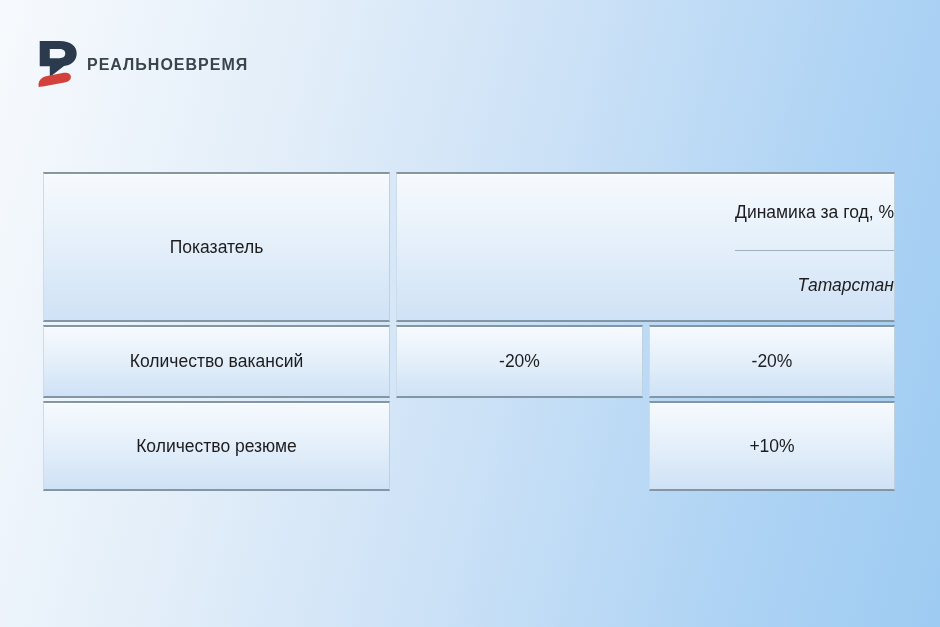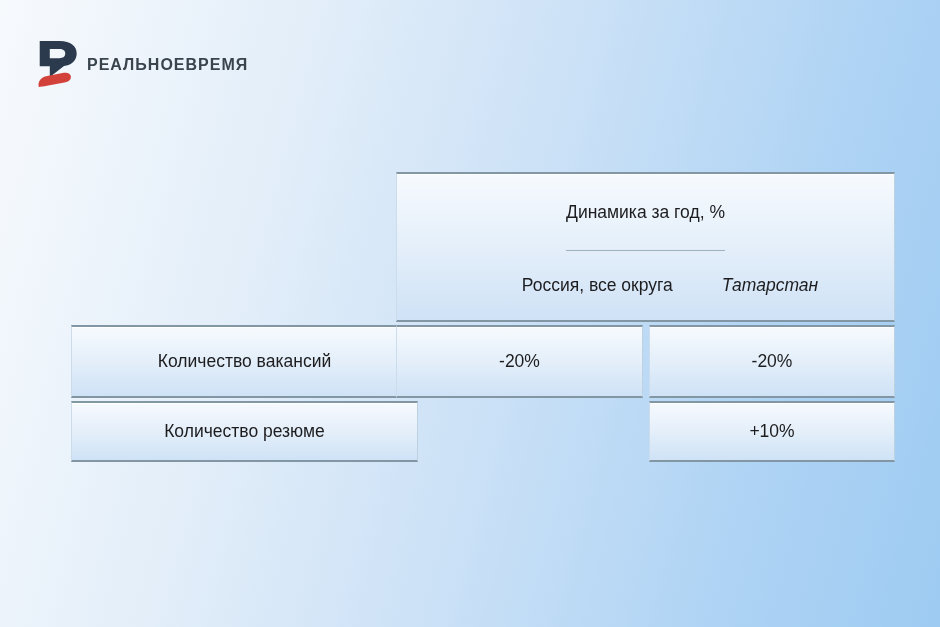--- a/index.html
+++ b/index.html
@@ -16,29 +16,29 @@
   .cell{
     position:absolute;box-sizing:border-box;
     background:linear-gradient(180deg,#f6fafe 0%,#e6f0fa 45%,#cfe2f6 100%);
     border-top:2px solid #8296a3;border-bottom:2px solid #8296a3;
     border-left:1px solid #cddceb;border-right:1px solid #bed1de;
     box-shadow:inset 0 1px 0 rgba(255,255,255,.85);
     display:flex;align-items:center;justify-content:center;
     font-size:17.5px;text-align:center;
   }
   .cell-indicator{left:0;top:0;width:347px;height:150px;}
-  .cell-group{left:353px;top:0;width:499px;height:150px;display:flex;flex-direction:column;align-items:center;justify-content:flex-start;}
+  .cell-group{left:353px;top:0;width:499px;height:150px;display:flex;flex-direction:column;align-items:flex-end;justify-content:flex-start;}
   .group-top{height:76px;display:flex;align-items:center;justify-content:center;border-bottom:1px solid #9db2c0;}
   .group-bottom{flex:1;display:flex;align-items:stretch;}
   .group-bottom .sub{display:flex;align-items:center;justify-content:center;}
   .sub-0{width:249px;}
   .sub-1{flex:1;font-style:italic;}
   .r1{top:153px;height:73px;}
-  .r2{top:229px;height:61px;}
-  .c1{left:0;width:347px;margin-left:28px;}
+  .r2{top:229px;height:90px;}
+  .c1{left:0;width:347px;}
   .c2{left:353px;width:247px;}
   .c3{left:606px;width:246px;}
 </style>
 </head>
 <body>
 
 <div class="canvas">
 
   <div class="logo">
     <svg class="logo-mark" viewBox="0 0 42 50" aria-hidden="true">
@@ -48,29 +48,29 @@
                C35.5 41.6 33.3 43.5 28.8 44.3 L10.5 47.6 C7 48.2 4.2 48.7 2 49 Z" fill="#d2423b"></path>
     </svg>
     <div class="logo-text">
       <span>РЕАЛЬНОЕ</span>
       <span>ВРЕМЯ</span>
     </div>
   </div>
 
   <div class="tbl">
 
+    <div class="cell cell-indicator">
+      <span>Показатель</span>
+    </div>
 
     <div class="cell cell-group">
       <div class="group-top">
         <span>Динамика за год, %</span>
       </div>
       <div class="group-bottom">
-        <div class="sub sub-0">
-          <span>Россия, все округа</span>
-        </div>
         <div class="sub sub-1">
           <span>Татарстан</span>
         </div>
       </div>
     </div>
 
     <div class="cell r1 c1">
       <span>Количество вакансий</span>
     </div>
     <div class="cell r1 c2">

